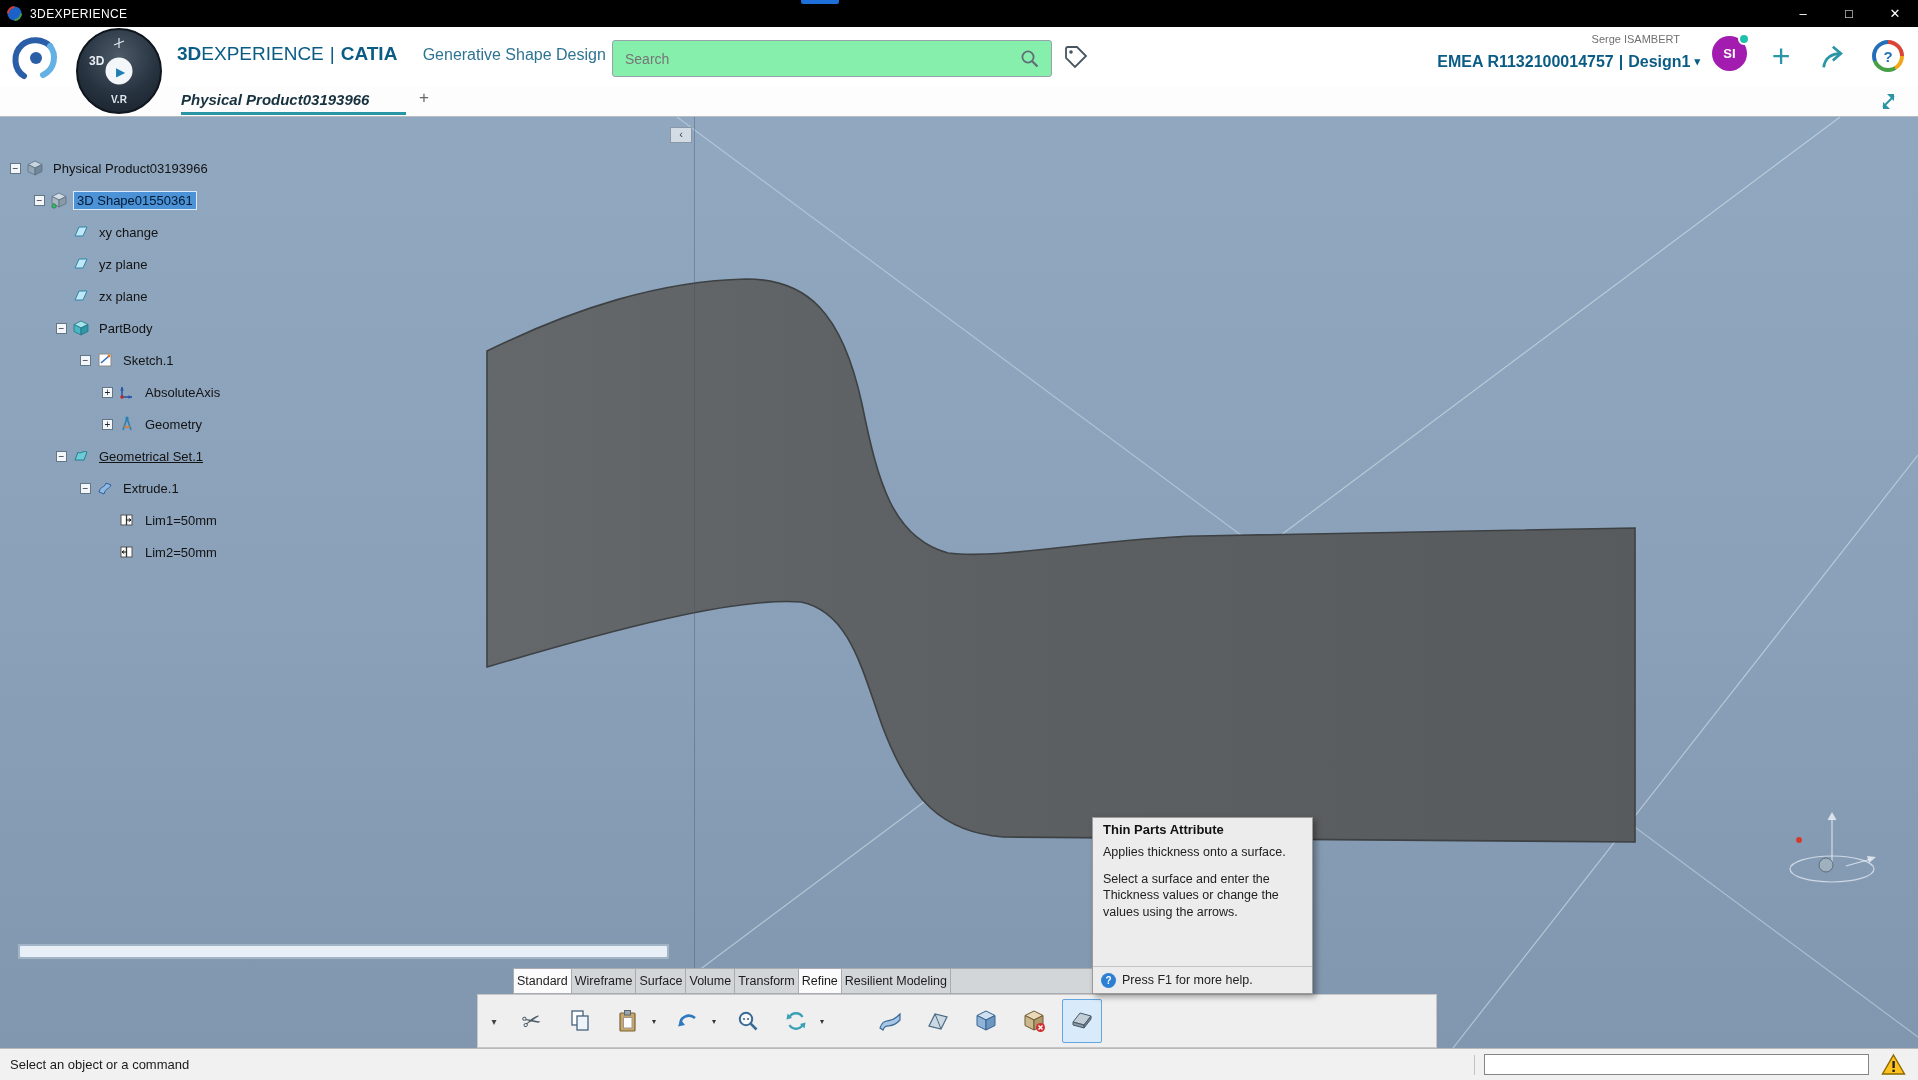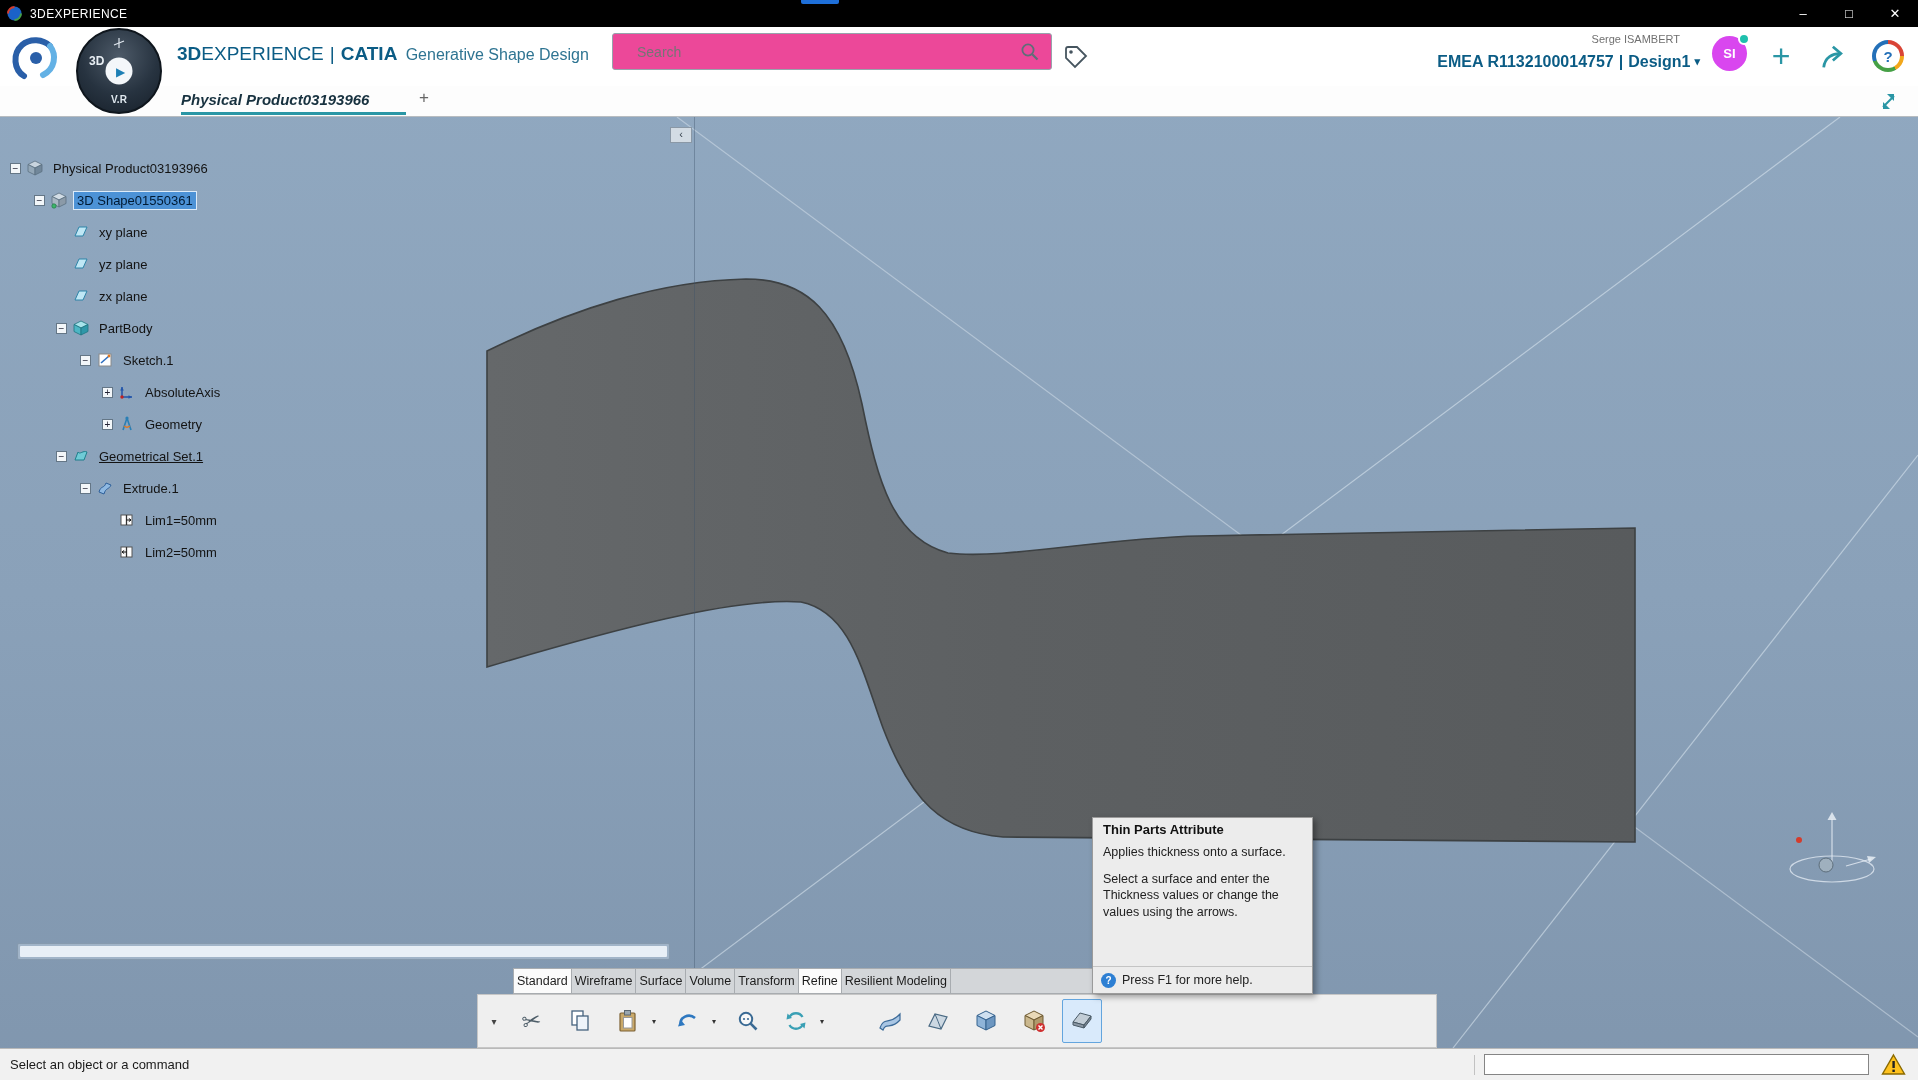--- a/index.html
+++ b/index.html
@@ -25,34 +25,34 @@
              border:2px solid #0f161d; z-index:6; }
   .compass .c-top { position:absolute; left:50%; top:5px; transform:translateX(-50%); }
   .compass .c-3d { position:absolute; left:11px; top:24px; color:#e8eef3; font-size:12px; font-weight:bold; }
   .compass .c-play { position:absolute; left:50%; top:50%; transform:translate(-50%,-50%); width:27px; height:27px;
                      background:#f4f7fa; border-radius:50%; display:flex; align-items:center; justify-content:center;
                      color:#1d7fb5; font-size:12px; padding-left:3px; }
   .compass .c-vr { position:absolute; left:50%; bottom:7px; transform:translateX(-50%); color:#dfe7ee; font-size:10px; font-weight:bold; }
   .app-title { position:absolute; left:177px; top:16px; font-size:19px; color:#0b5c85; white-space:nowrap; }
   .app-title .b { font-weight:bold; }
   .app-title .sep { padding:0 6px; color:#0b5c85; }
-  .app-title .module { font-size:16px; color:#2e7492; margin-left:3px; }
-  .searchbox { position:absolute; left:612px; top:6px; width:440px; height:37px; background:#ec4899;
-               border:1px solid #97a3ac; border-radius:3px; display:flex; align-items:center;padding-left:12px; }
+  .app-title .module { font-size:16px; color:#2e7492; margin-left:20px; }
+  .searchbox { position:absolute; left:612px; top:13px; width:440px; height:37px; background:#86efac;
+               border:1px solid #97a3ac; border-radius:3px; display:flex; align-items:center; }
   .searchbox input { flex:1; border:0; outline:0; padding:0 12px; font-size:14px; color:#333;
                      font-family:"Liberation Sans", sans-serif; background:transparent; }
   .search-btn { width:42px; height:100%; display:flex; align-items:center; justify-content:center; }
   .tag-btn { position:absolute; left:1062px; top:16px; width:28px; height:28px; display:flex; }
   .user-name { position:absolute; left:1450px; top:6px; width:230px; text-align:right; font-size:11px; color:#707070; }
   .tenant-line { position:absolute; left:1330px; top:26px; width:370px; text-align:right;
                  font-size:16px; font-weight:bold; color:#0b5c85; white-space:nowrap; }
   .tenant-line .sep2 { padding:0 5px; }
   .tenant-line .caret { font-size:11px; vertical-align:2px; margin-left:4px; }
   .avatar { position:absolute; left:1712px; top:9px; width:35px; height:35px; border-radius:50%;
-            background:#d946ef; color:#fff; font-weight:bold; font-size:13px;
+            background:#a21caf; color:#fff; font-weight:bold; font-size:13px;
             display:flex; align-items:center; justify-content:center; }
   .status-dot { position:absolute; right:-3px; top:-3px; width:12px; height:12px; background:#1fc0ad;
                 border:2px solid #fff; border-radius:50%; }
   .add-btn { position:absolute; left:1762px; top:8px; width:38px; height:42px; font-size:32px; font-weight:300;
              color:#2a96a5; display:flex; align-items:center; justify-content:center; }
   .share-btn { position:absolute; left:1818px; top:14px; width:32px; height:32px; display:flex; }
   .help-btn { position:absolute; left:1872px; top:13px; width:32px; height:32px; border-radius:50%;
               background:conic-gradient(#d94436 0 90deg,#f2a71b 90deg 150deg,#46a046 150deg 250deg,#2470b8 250deg 360deg); }
   .help-inner { position:absolute; inset:4px; background:#fff; border-radius:50%;
                 display:flex; align-items:center; justify-content:center; color:#2470b8; font-weight:bold; font-size:15px; }
@@ -293,21 +293,21 @@
       <span class="tlabel selected">3D Shape01550361</span>
     </div>
 
     <div class="trow lvl2">
       <span class="texp none"></span>
       <span class="ticon">
         <svg width="18" height="18" viewBox="0 0 18 18">
           <polygon points="3,13 7,4 15,4 11,13" fill="#bfe7f5" stroke="#2d84a8" stroke-width="1"></polygon>
         </svg>
       </span>
-      <span class="tlabel">xy plane</span>
+      <span class="tlabel">xy change</span>
     </div>
 
     <div class="trow lvl2">
       <span class="texp none"></span>
       <span class="ticon">
         <svg width="18" height="18" viewBox="0 0 18 18">
           <polygon points="3,13 7,4 15,4 11,13" fill="#bfe7f5" stroke="#2d84a8" stroke-width="1"></polygon>
         </svg>
       </span>
       <span class="tlabel">yz plane</span>

